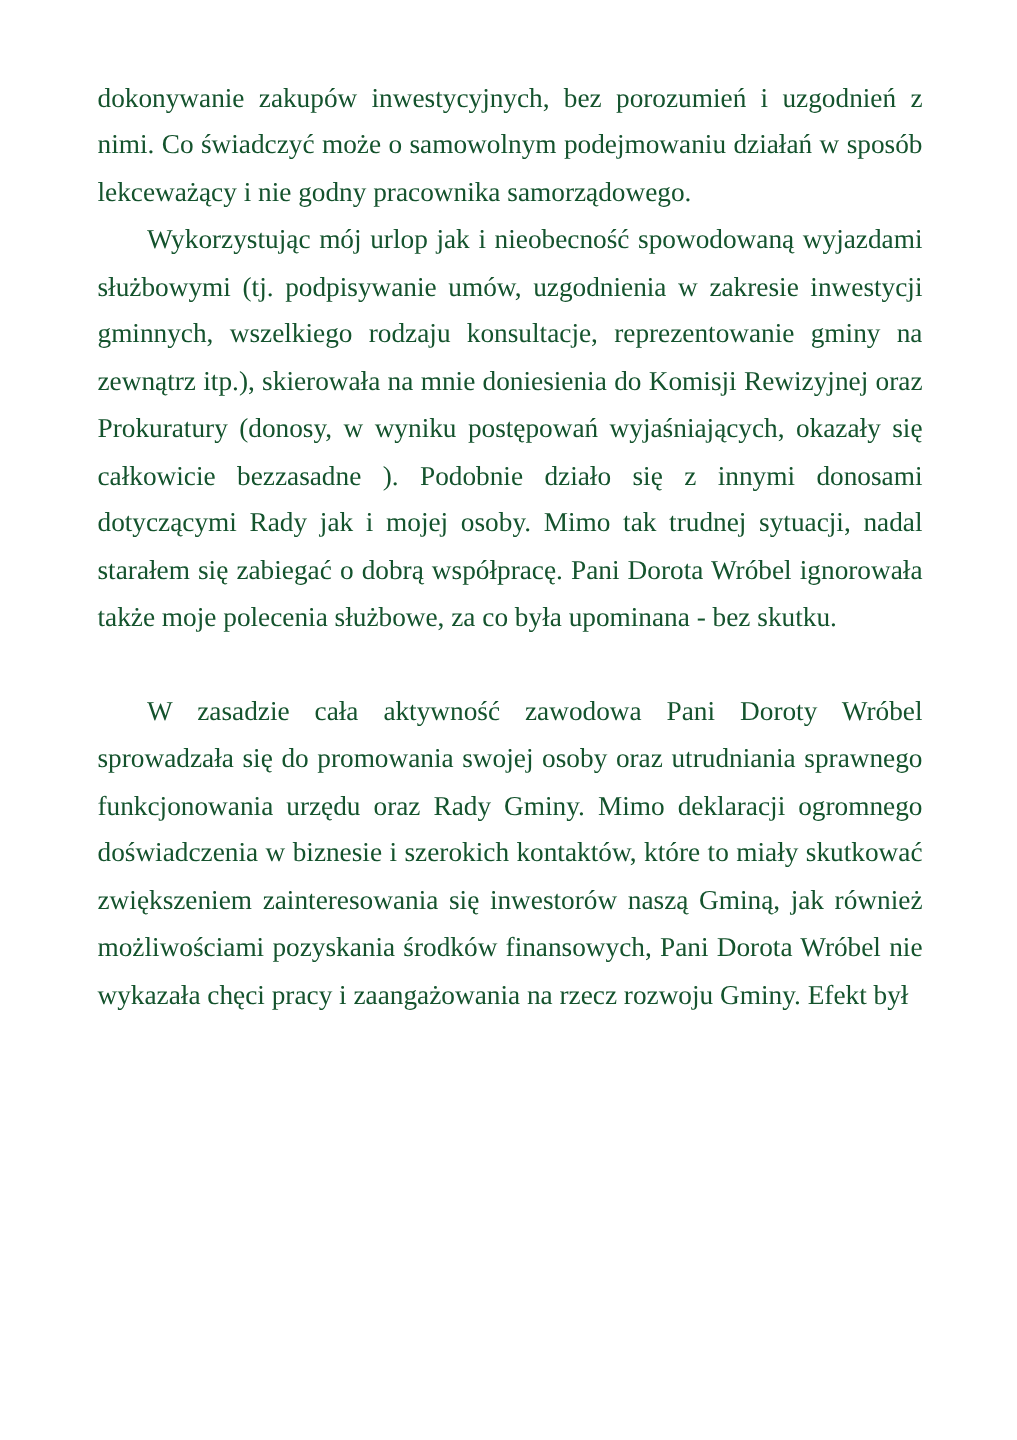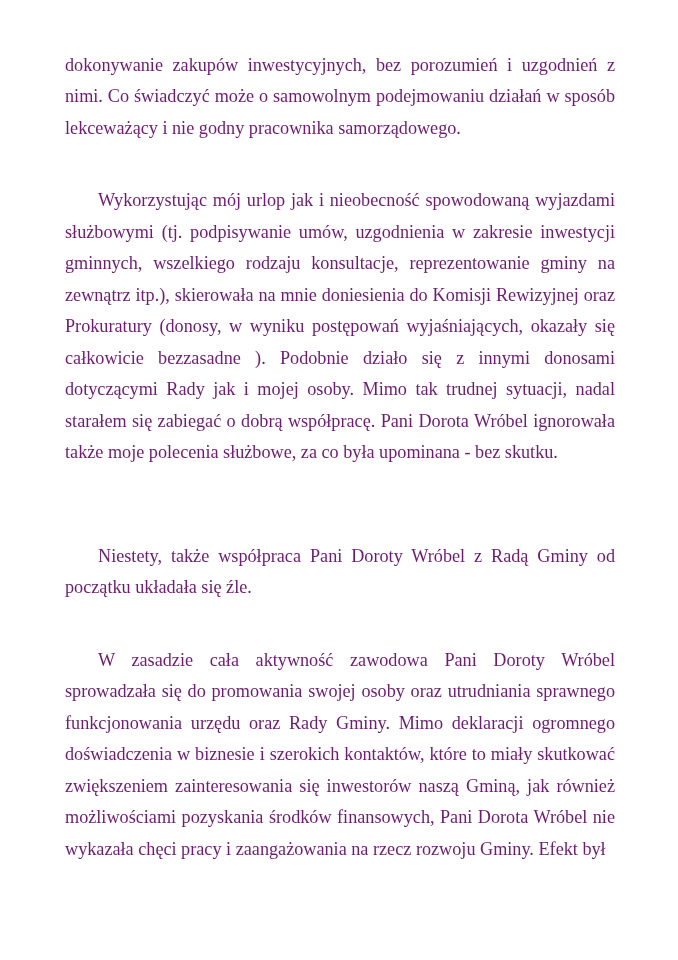--- a/index.html
+++ b/index.html
@@ -14,38 +14,36 @@
     position: relative;
   }
   .page {
     position: absolute;
     left: 65px;
     top: 50px;
     width: 550px;
     font-family: "Liberation Serif", "DejaVu Serif", serif;
     font-size: 18.2px;
     line-height: 31.45px;
-    color: #701a75;
+    color: #14532d;
   }
   .para {
     margin: 0;
     text-align: justify;
     text-align-last: left;
     hyphens: none;
   }
   .indent {
     text-indent: 33px;
-    margin-top: 41px;
   }
   .gap {
     height: 31.45px;
   }
 </style>
 </head>
 <body>
 
 <div class="page">
   <p class="para">dokonywanie zakupów inwestycyjnych, bez porozumień i uzgodnień z nimi. Co świadczyć może o samowolnym podejmowaniu działań w sposób lekceważący i nie godny pracownika samorządowego.</p>
   <p class="para indent">Wykorzystując mój urlop jak i nieobecność spowodowaną wyjazdami służbowymi (tj. podpisywanie umów, uzgodnienia w zakresie inwestycji gminnych, wszelkiego rodzaju konsultacje, reprezentowanie gminy na zewnątrz itp.), skierowała na mnie doniesienia do Komisji Rewizyjnej oraz Prokuratury (donosy, w wyniku postępowań wyjaśniających, okazały się całkowicie bezzasadne ). Podobnie działo się z innymi donosami dotyczącymi Rady jak i mojej osoby. Mimo tak trudnej sytuacji, nadal starałem się zabiegać o dobrą współpracę. Pani Dorota Wróbel ignorowała także moje polecenia służbowe, za co była upominana - bez skutku.</p>
   <div class="gap"></div>
-  <p class="para indent">Niestety, także współpraca Pani Doroty Wróbel z Radą Gminy od początku układała się źle.</p>
   <p class="para indent">W zasadzie cała aktywność zawodowa Pani Doroty Wróbel sprowadzała się do promowania swojej osoby oraz utrudniania sprawnego funkcjonowania urzędu oraz Rady Gminy. Mimo deklaracji ogromnego doświadczenia w biznesie i szerokich kontaktów, które to miały skutkować zwiększeniem zainteresowania się inwestorów naszą Gminą, jak również możliwościami pozyskania środków finansowych, Pani Dorota Wróbel nie wykazała chęci pracy i zaangażowania na rzecz rozwoju Gminy. Efekt był</p>
 </div>
 
 </body></html>

